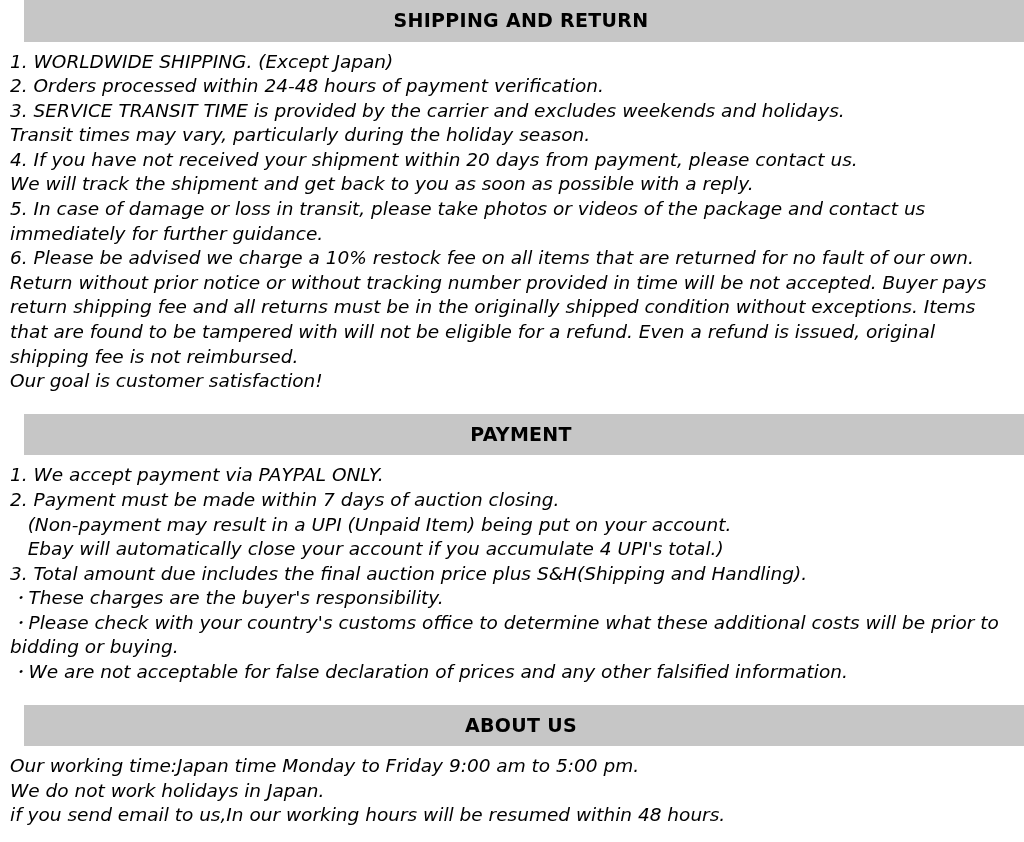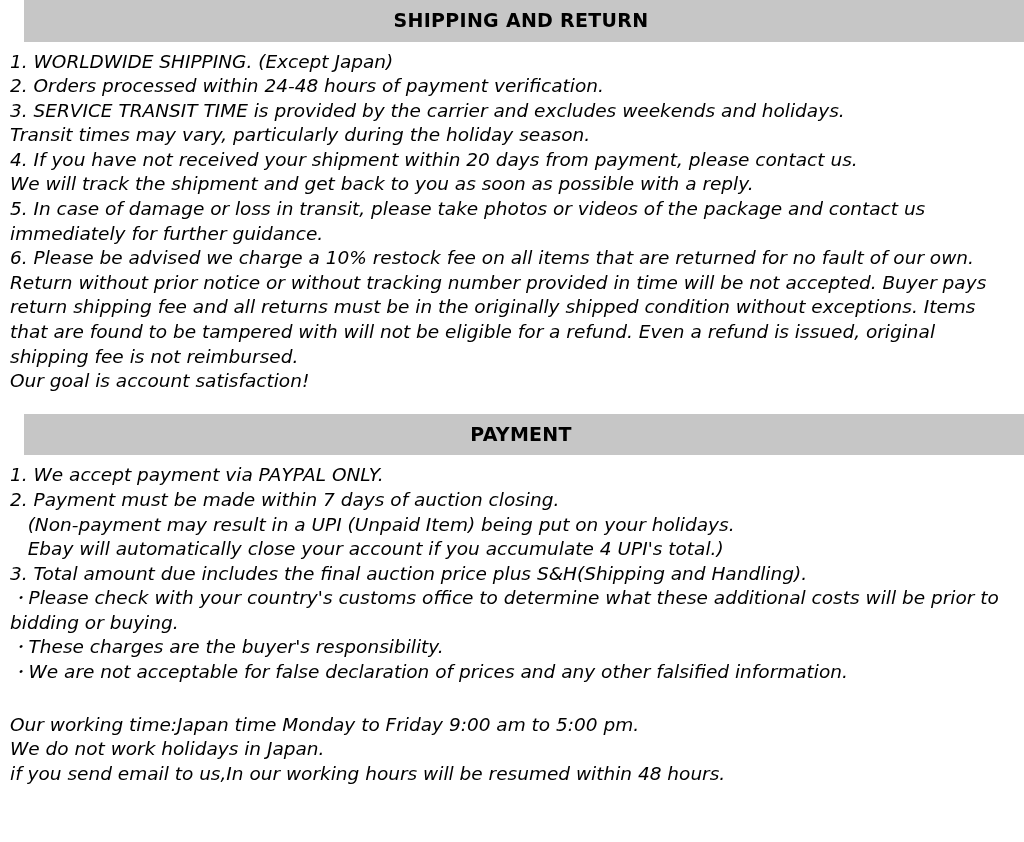--- a/index.html
+++ b/index.html
@@ -51,43 +51,44 @@
     <div class="section-header">SHIPPING AND RETURN</div>
     <div class="section-body">
       <p>1. WORLDWIDE SHIPPING. (Except Japan)</p>
       <p>2. Orders processed within 24-48 hours of payment verification.</p>
       <p>3. SERVICE TRANSIT TIME is provided by the carrier and excludes weekends and holidays.</p>
       <p>Transit times may vary, particularly during the holiday season.</p>
       <p>4. If you have not received your shipment within 20 days from payment, please contact us.</p>
       <p>We will track the shipment and get back to you as soon as possible with a reply.</p>
       <p>5. In case of damage or loss in transit, please take photos or videos of the package and contact us immediately for further guidance.</p>
       <p>6. Please be advised we charge a 10% restock fee on all items that are returned for no fault of our own. Return without prior notice or without tracking number provided in time will be not accepted. Buyer pays return shipping fee and all returns must be in the originally shipped condition without exceptions. Items that are found to be tampered with will not be eligible for a refund. Even a refund is issued, original shipping fee is not reimbursed.</p>
-      <p>Our goal is account satisfaction!</p>
+      <p>Our goal is customer satisfaction!</p>
     </div>
   </div>
 
   <div class="gap"></div>
 
   <div>
     <div class="section-header">PAYMENT</div>
     <div class="section-body">
       <p>1. We accept payment via PAYPAL ONLY.</p>
       <p>2. Payment must be made within 7 days of auction closing.</p>
-      <p>   (Non-payment may result in a UPI (Unpaid Item) being put on your holidays.</p>
+      <p>   (Non-payment may result in a UPI (Unpaid Item) being put on your account.</p>
       <p>   Ebay will automatically close your account if you accumulate 4 UPI's total.)</p>
       <p>3. Total amount due includes the final auction price plus S&amp;H(Shipping and Handling).</p>
+      <p>・These charges are the buyer's responsibility.</p>
       <p>・Please check with your country's customs office to determine what these additional costs will be prior to bidding or buying.</p>
-      <p>・These charges are the buyer's responsibility.</p>
       <p>・We are not acceptable for false declaration of prices and any other falsified information.</p>
     </div>
   </div>
 
   <div class="gap"></div>
 
   <div>
+    <div class="section-header">ABOUT US</div>
     <div class="section-body">
       <p>Our working time:Japan time Monday to Friday 9:00 am to 5:00 pm.</p>
       <p>We do not work holidays in Japan.</p>
       <p>if you send email to us,In our working hours will be resumed within 48 hours.</p>
     </div>
   </div>
 
 </div>
 
 </body></html>

